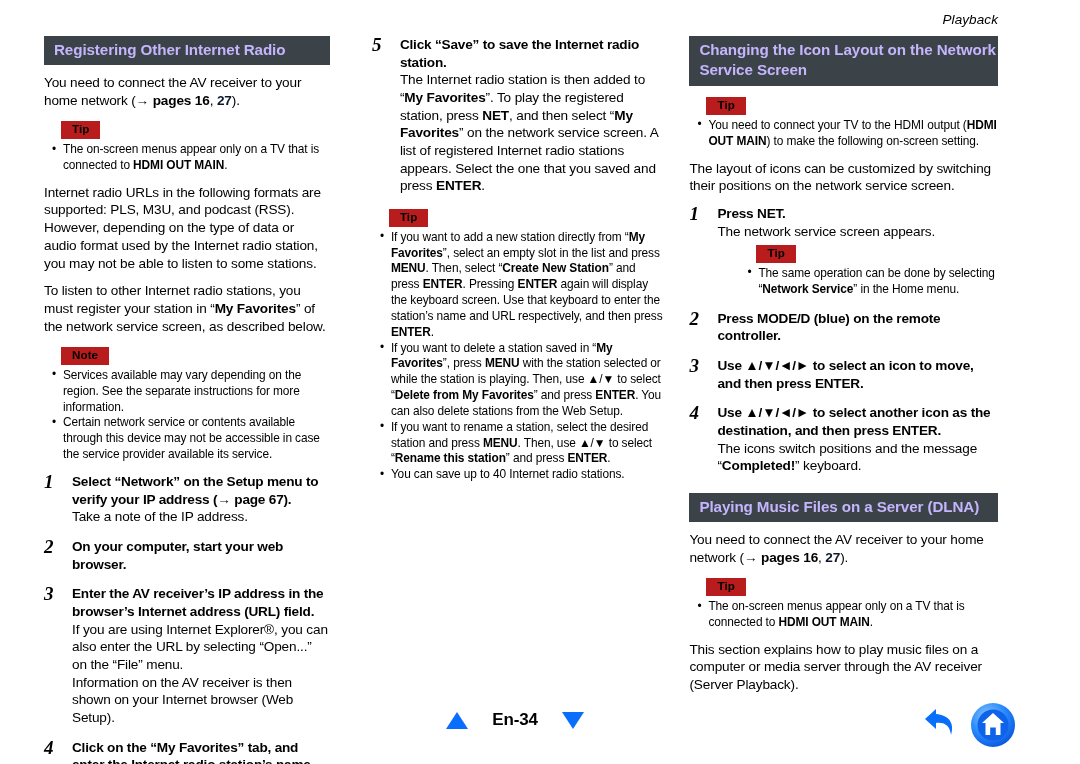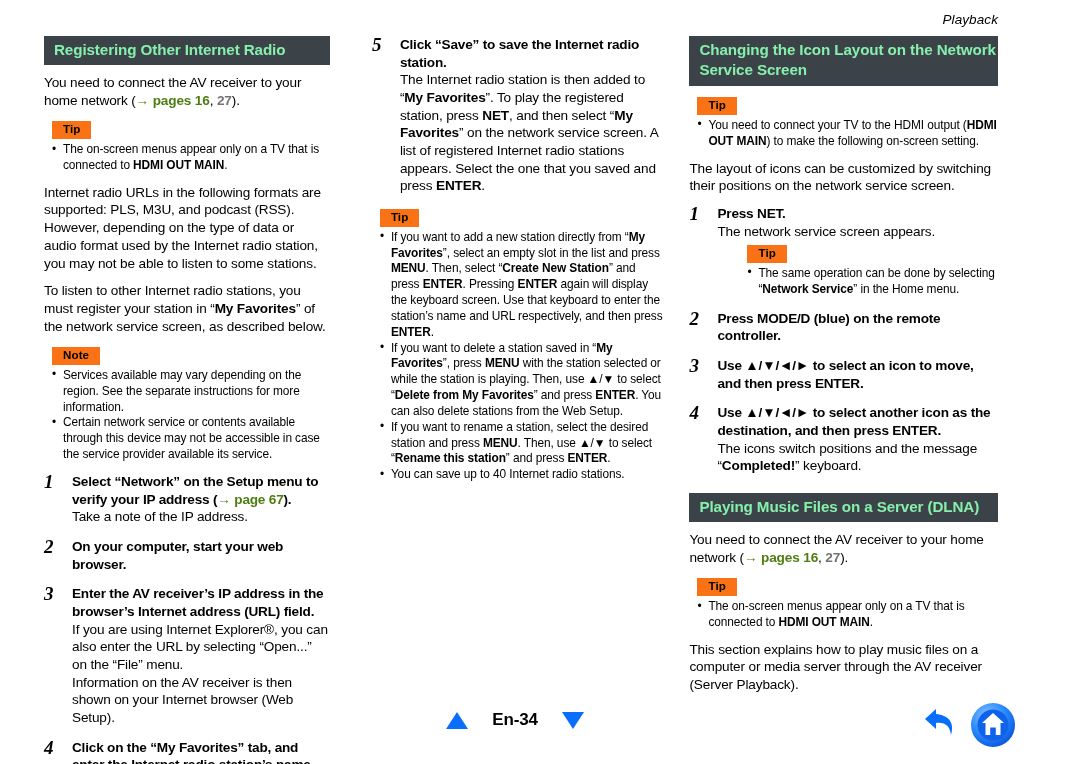--- a/index.html
+++ b/index.html
@@ -46,50 +46,51 @@
   .col {
     box-sizing: border-box;
   }
   .col-1 { width: 356px; padding-left: 44px; padding-right: 10px; }
   .col-2 { width: 350px; padding-left: 32px; padding-right: 10px; }
   .col-3 { width: 374px; padding-left: 16px; padding-right: 32px; }
 
   
   .sec-head {
     background: #3b4348;
-    color: #86efac;
+    color: #c4b5fd;
     font-size: 15.2px;
     font-weight: bold;
     line-height: 1.32;
     padding: 4px 0 5px 10px;
     margin: 0 0 9px 0;
     letter-spacing: -0.1px;
   }
   .sec-head.two-line { padding-bottom: 6px; }
 
   
   p.body {
     font-size: 13.6px;
     line-height: 1.30;
     margin: 0 0 10px 0;
     letter-spacing: -0.15px;
   }
   .b { font-weight: bold; }
-  .link { color: #737373; font-weight: bold; }
-  .arrowlink { color: #4d7c0f; font-weight: bold; }
+  .link { color: #0f172a; font-weight: bold; }
+  .arrowlink { color: #000000; font-weight: bold; }
 
   
   .badge {
     display: inline-block;
-    background: #f97316;
+    background: #b91c1c;
     font-size: 11.6px;
     font-weight: bold;
     padding: 2px 11px 3px 11px;
     line-height: 1.1;
     letter-spacing: 0.1px;
+    margin-left: 9px;
   }
   .badge-wrap { margin: 3px 0 3px 8px; }
   .badge-wrap.indent2 { margin-left: 30px; }
 
   ul.bullets {
     list-style: none;
     margin: 0 0 10px 0;
     padding: 0 0 0 8px;
     font-size: 11.9px;
     line-height: 1.33;

